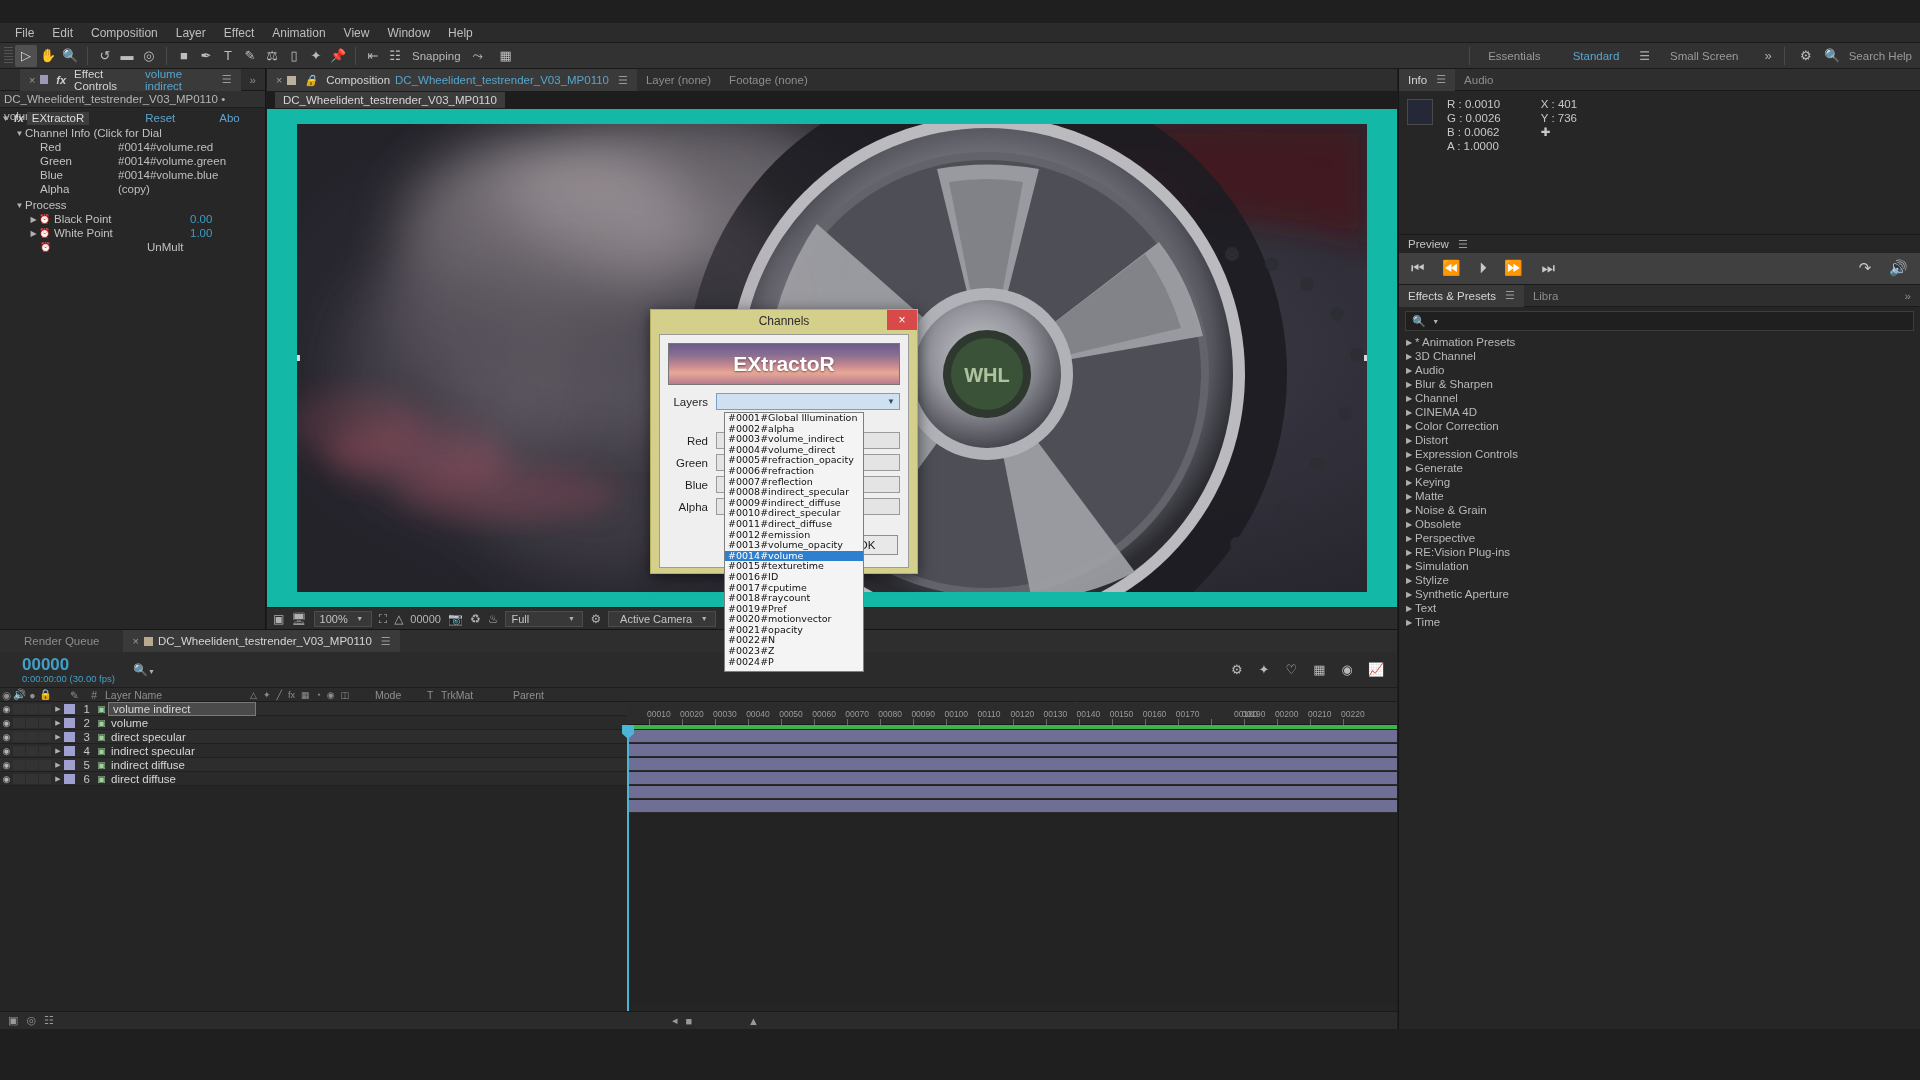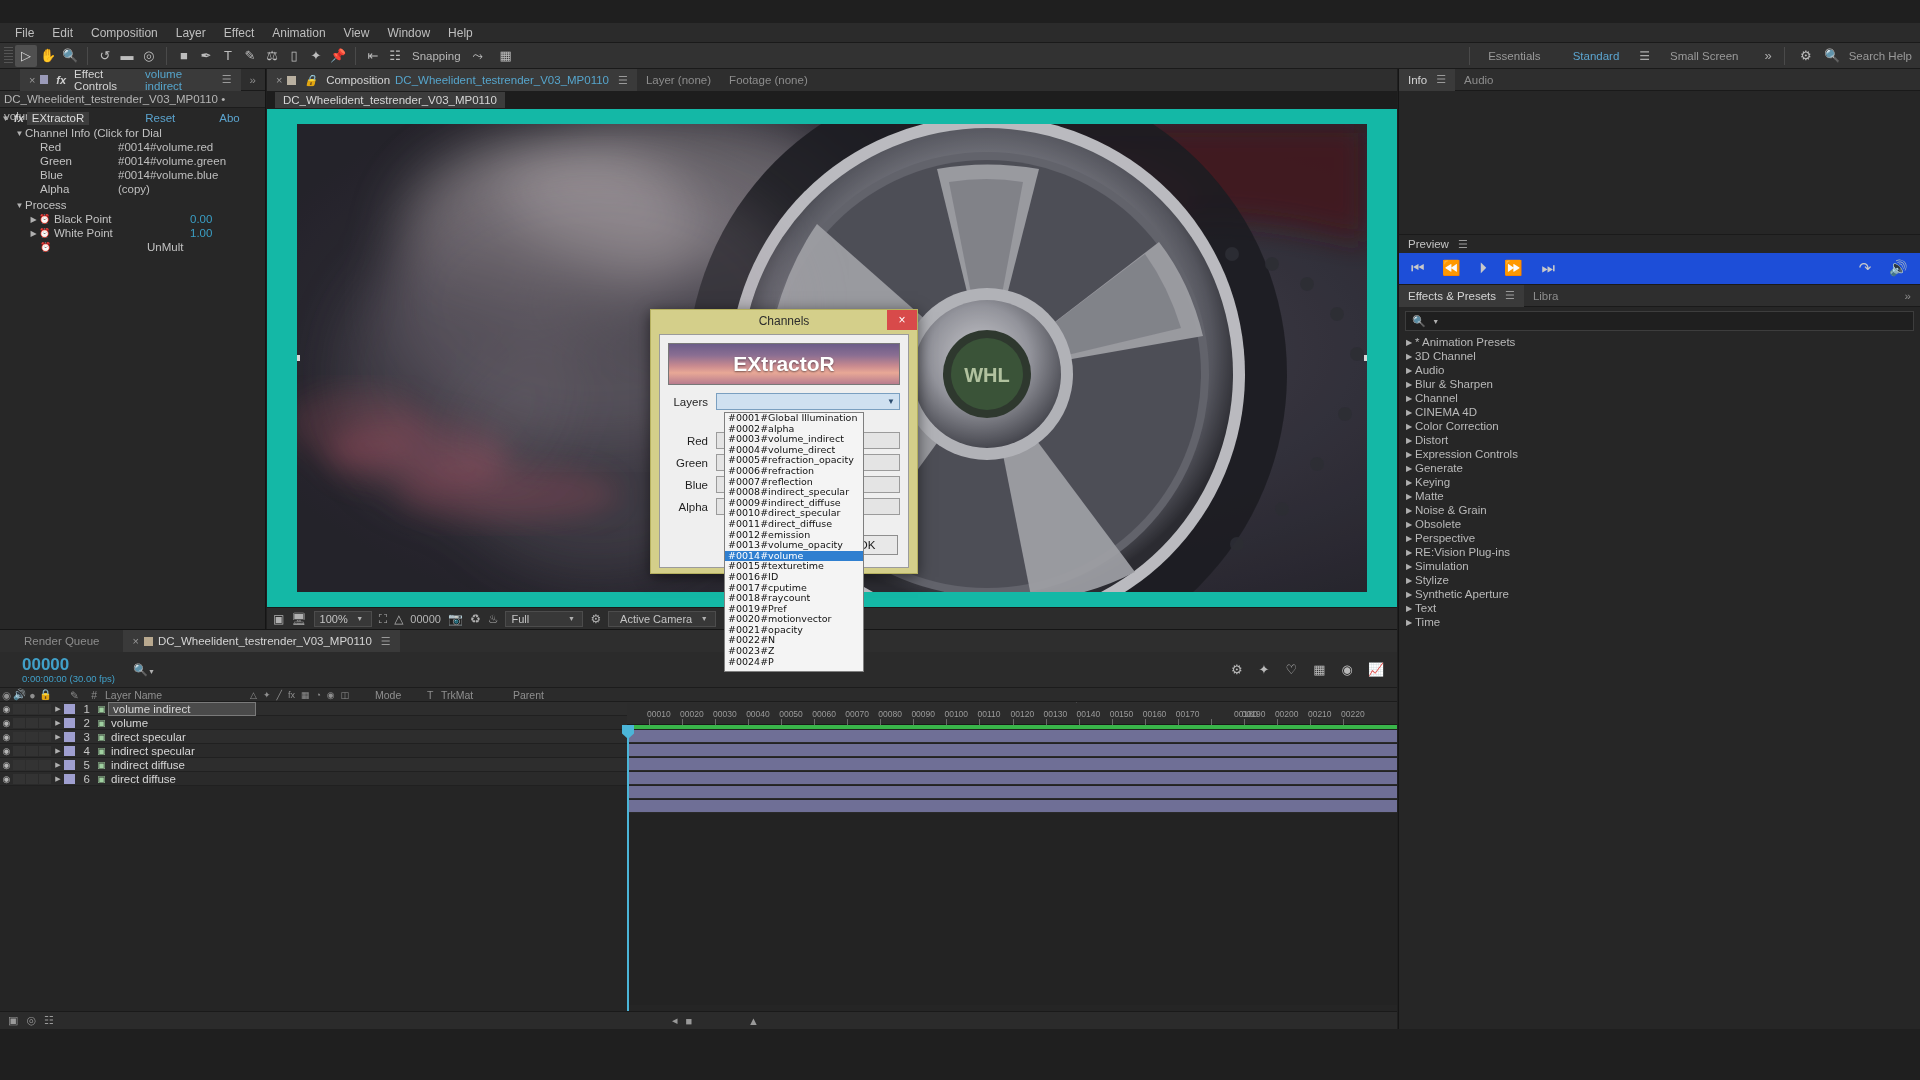--- a/index.html
+++ b/index.html
@@ -112,21 +112,21 @@
     padding:0 5px; display:flex; align-items:center; gap:6px; color:#c4c4c4; }
   .vb-icn { color:#b0b0b0; font-size:12px; cursor:default; }
 
   
   #info-panel { left:1398px; top:69px; width:522px; height:165px; background:#262626;
     border-left:1px solid #151515; }
   .info-body { padding:6px 8px; display:flex; gap:14px; }
   .swatch { width:26px; height:26px; background:#252836; border:1px solid #4a4a4a; margin-top:2px; }
   .info-cols { display:flex; gap:40px; }
   .info-line { font-size:11.5px; color:#c8c8c8; line-height:14px; white-space:pre; }
-  #preview-panel { left:1398px; top:234px; width:522px; height:50px; background:#1d4ed8;
+  #preview-panel { left:1398px; top:234px; width:522px; height:50px; background:#404040;
     border-left:1px solid #151515; border-top:1px solid #1a1a1a; }
   .prev-controls { display:flex; align-items:center; gap:18px; padding:6px 12px; font-size:15px; color:#c9c9c9; }
   .prev-right { margin-left:auto; display:flex; gap:18px; }
   #fx-panel { left:1398px; top:284px; width:522px; height:745px; background:#262626;
     border-left:1px solid #151515; border-top:1px solid #1a1a1a; }
   .fx-search { height:20px; margin:4px 6px; background:#1f1f1f; border:1px solid #3d3d3d;
     display:flex; align-items:center; padding:0 6px; gap:4px; color:#8f8f8f; font-size:11px; }
   .fx-list { padding-left:4px; }
   .fx-item { height:14px; display:flex; align-items:center; font-size:11.5px;
     color:#b9b9b9; cursor:default; }
@@ -499,20 +499,36 @@
     </div>
   </div>
 
   <div class="panel" id="info-panel">
     <div class="panel-tabbar">
       <div class="ptab active">
         <span>Info</span>
         <span class="hamb">☰</span>
       </div>
       <div class="ptab">Audio</div>
+    </div>
+    <div class="info-body">
+      <div class="swatch"></div>
+      <div class="info-cols">
+        <div>
+          <div class="info-line">R : 0.0010</div>
+          <div class="info-line">G : 0.0026</div>
+          <div class="info-line">B : 0.0062</div>
+          <div class="info-line">A : 1.0000</div>
+        </div>
+        <div>
+          <div class="info-line">X : 401</div>
+          <div class="info-line">Y : 736</div>
+          <div class="info-line">✚</div>
+        </div>
+      </div>
     </div>
   </div>
 
   <div class="panel" id="preview-panel">
     <div class="panel-tabbar" style="background:#262626;border:none;height:18px">
       <div class="ptab" style="background:none;color:#c4c4c4">
         <span>Preview</span>
         <span class="hamb">☰</span>
       </div>
     </div>

